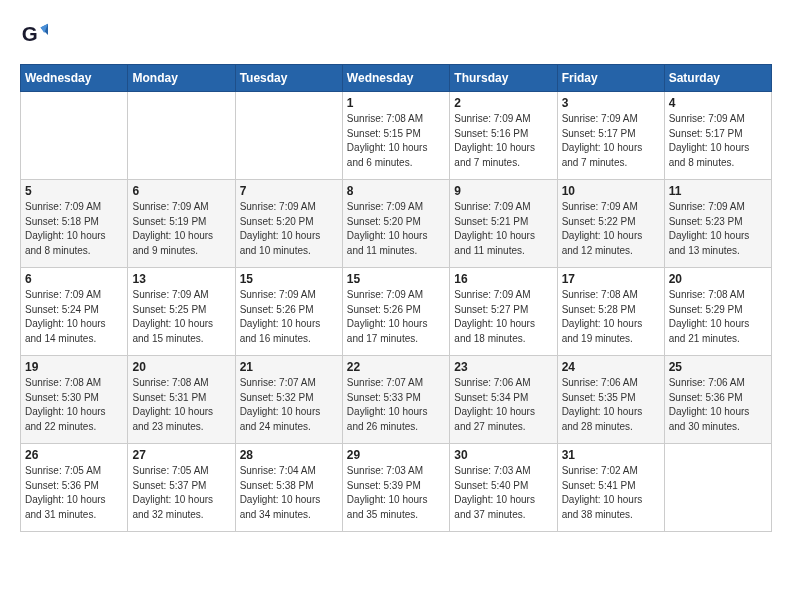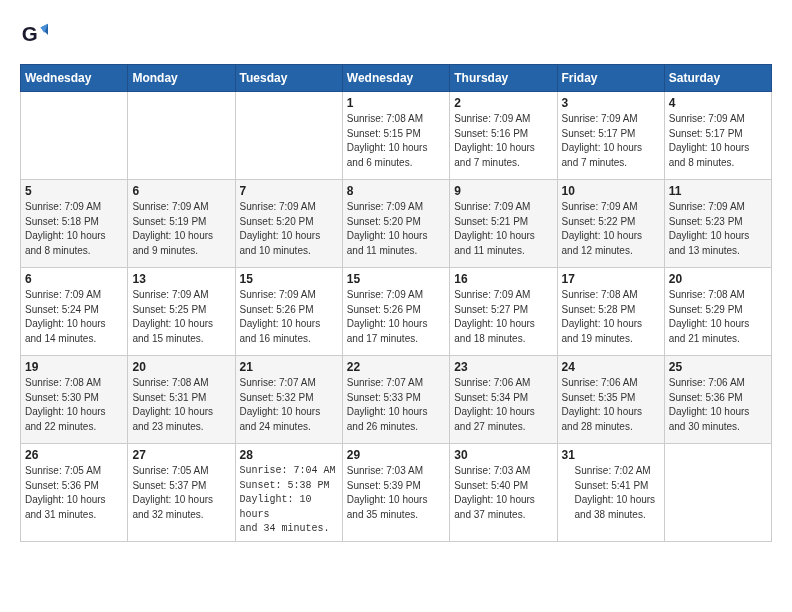--- a/index.html
+++ b/index.html
@@ -323,42 +323,42 @@
         </td>
         <td>
           <div class="day-num">27</div>
           <div class="day-info" style="white-space: pre-line;">Sunrise: 7:05 AM
 Sunset: 5:37 PM
 Daylight: 10 hours
 and 32 minutes.</div>
         </td>
         <td>
           <div class="day-num">28</div>
-          <div class="day-info" style="white-space: pre-line; font-family: Liberation Mono, monospace;">Sunrise: 7:04 AM
+          <div class="day-info" style="white-space: pre-line;">Sunrise: 7:04 AM
 Sunset: 5:38 PM
 Daylight: 10 hours
 and 34 minutes.</div>
         </td>
         <td>
           <div class="day-num">29</div>
           <div class="day-info" style="white-space: pre-line;">Sunrise: 7:03 AM
 Sunset: 5:39 PM
 Daylight: 10 hours
 and 35 minutes.</div>
         </td>
         <td>
           <div class="day-num">30</div>
           <div class="day-info" style="white-space: pre-line;">Sunrise: 7:03 AM
 Sunset: 5:40 PM
 Daylight: 10 hours
 and 37 minutes.</div>
         </td>
         <td>
           <div class="day-num">31</div>
-          <div class="day-info" style="white-space: pre-line; margin-left: 13px;">Sunrise: 7:02 AM
+          <div class="day-info" style="white-space: pre-line;">Sunrise: 7:02 AM
 Sunset: 5:41 PM
 Daylight: 10 hours
 and 38 minutes.</div>
         </td>
         <td class="empty"></td>
       </tr>
     </tbody>
 </table>
 
 </body></html>

